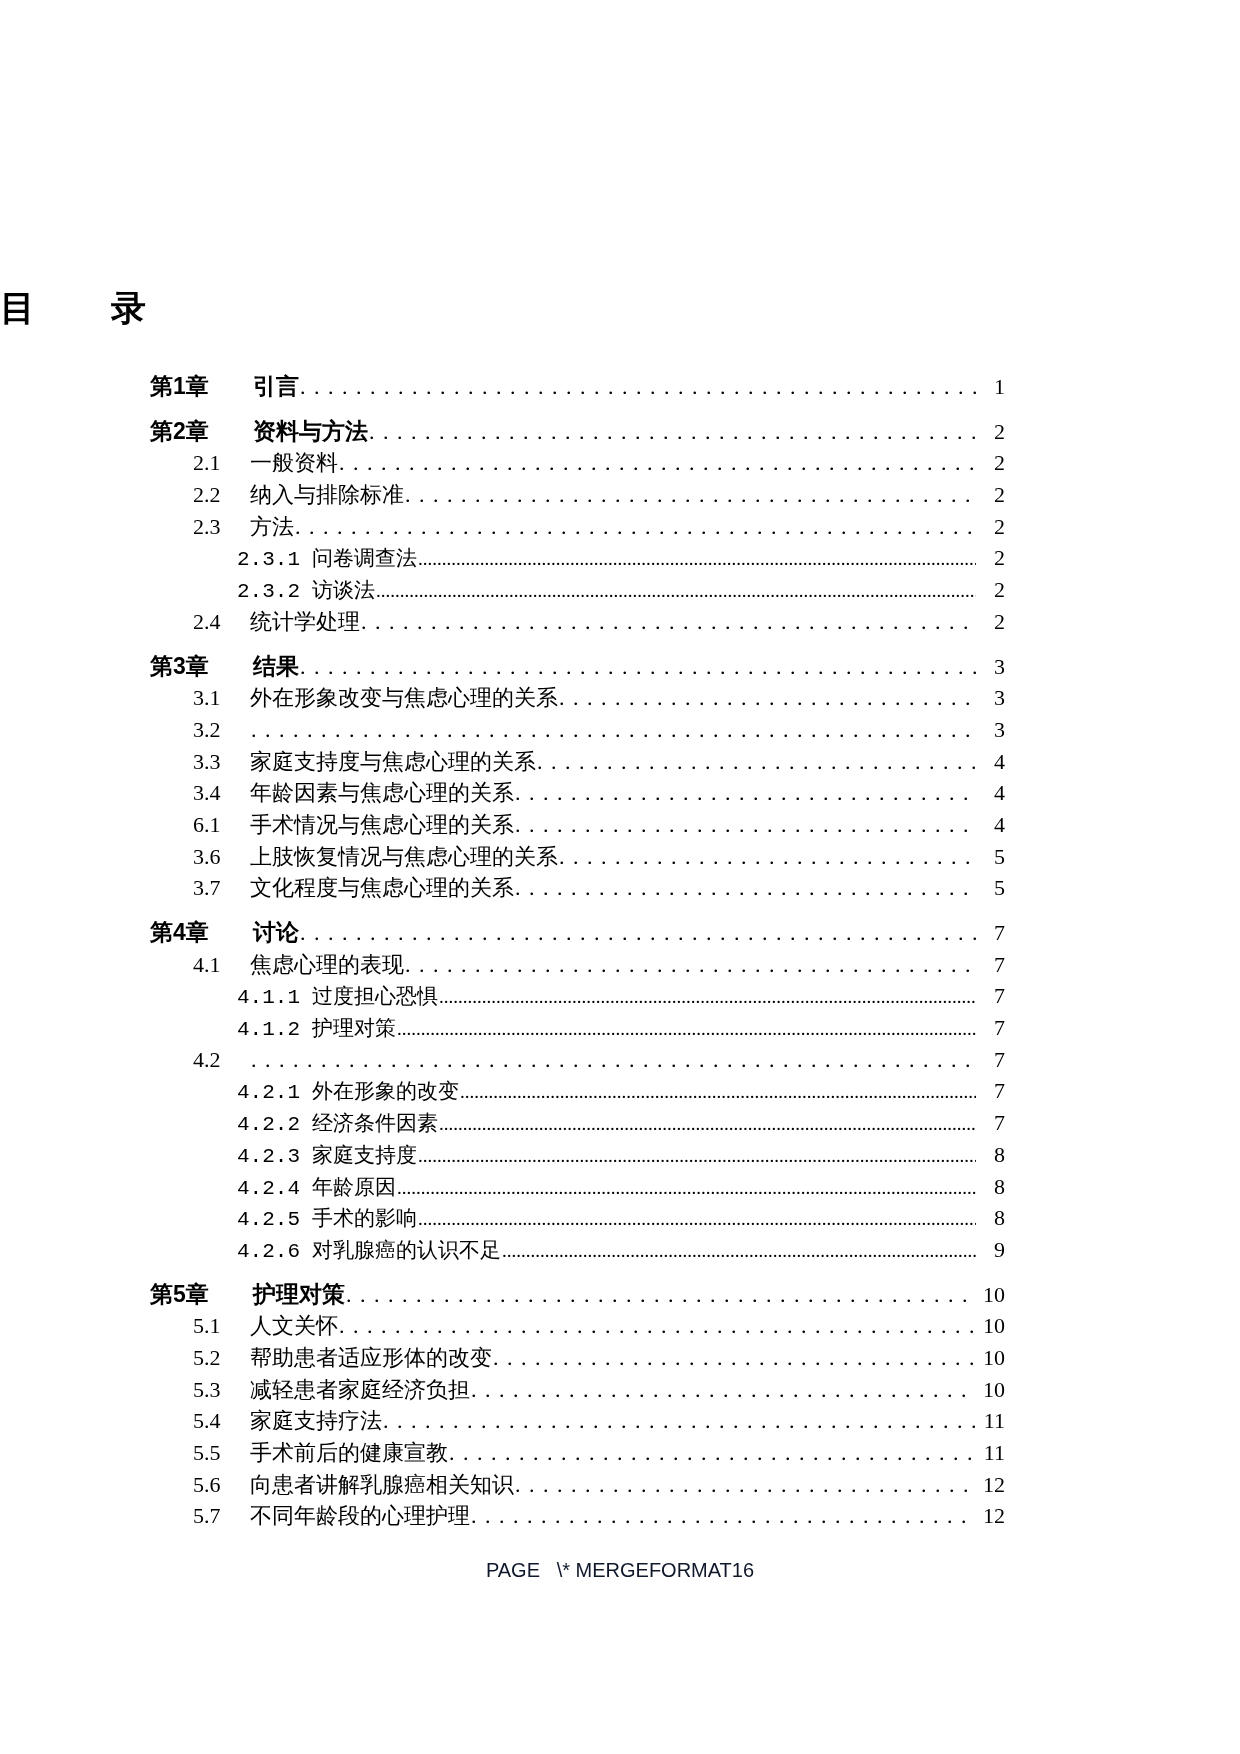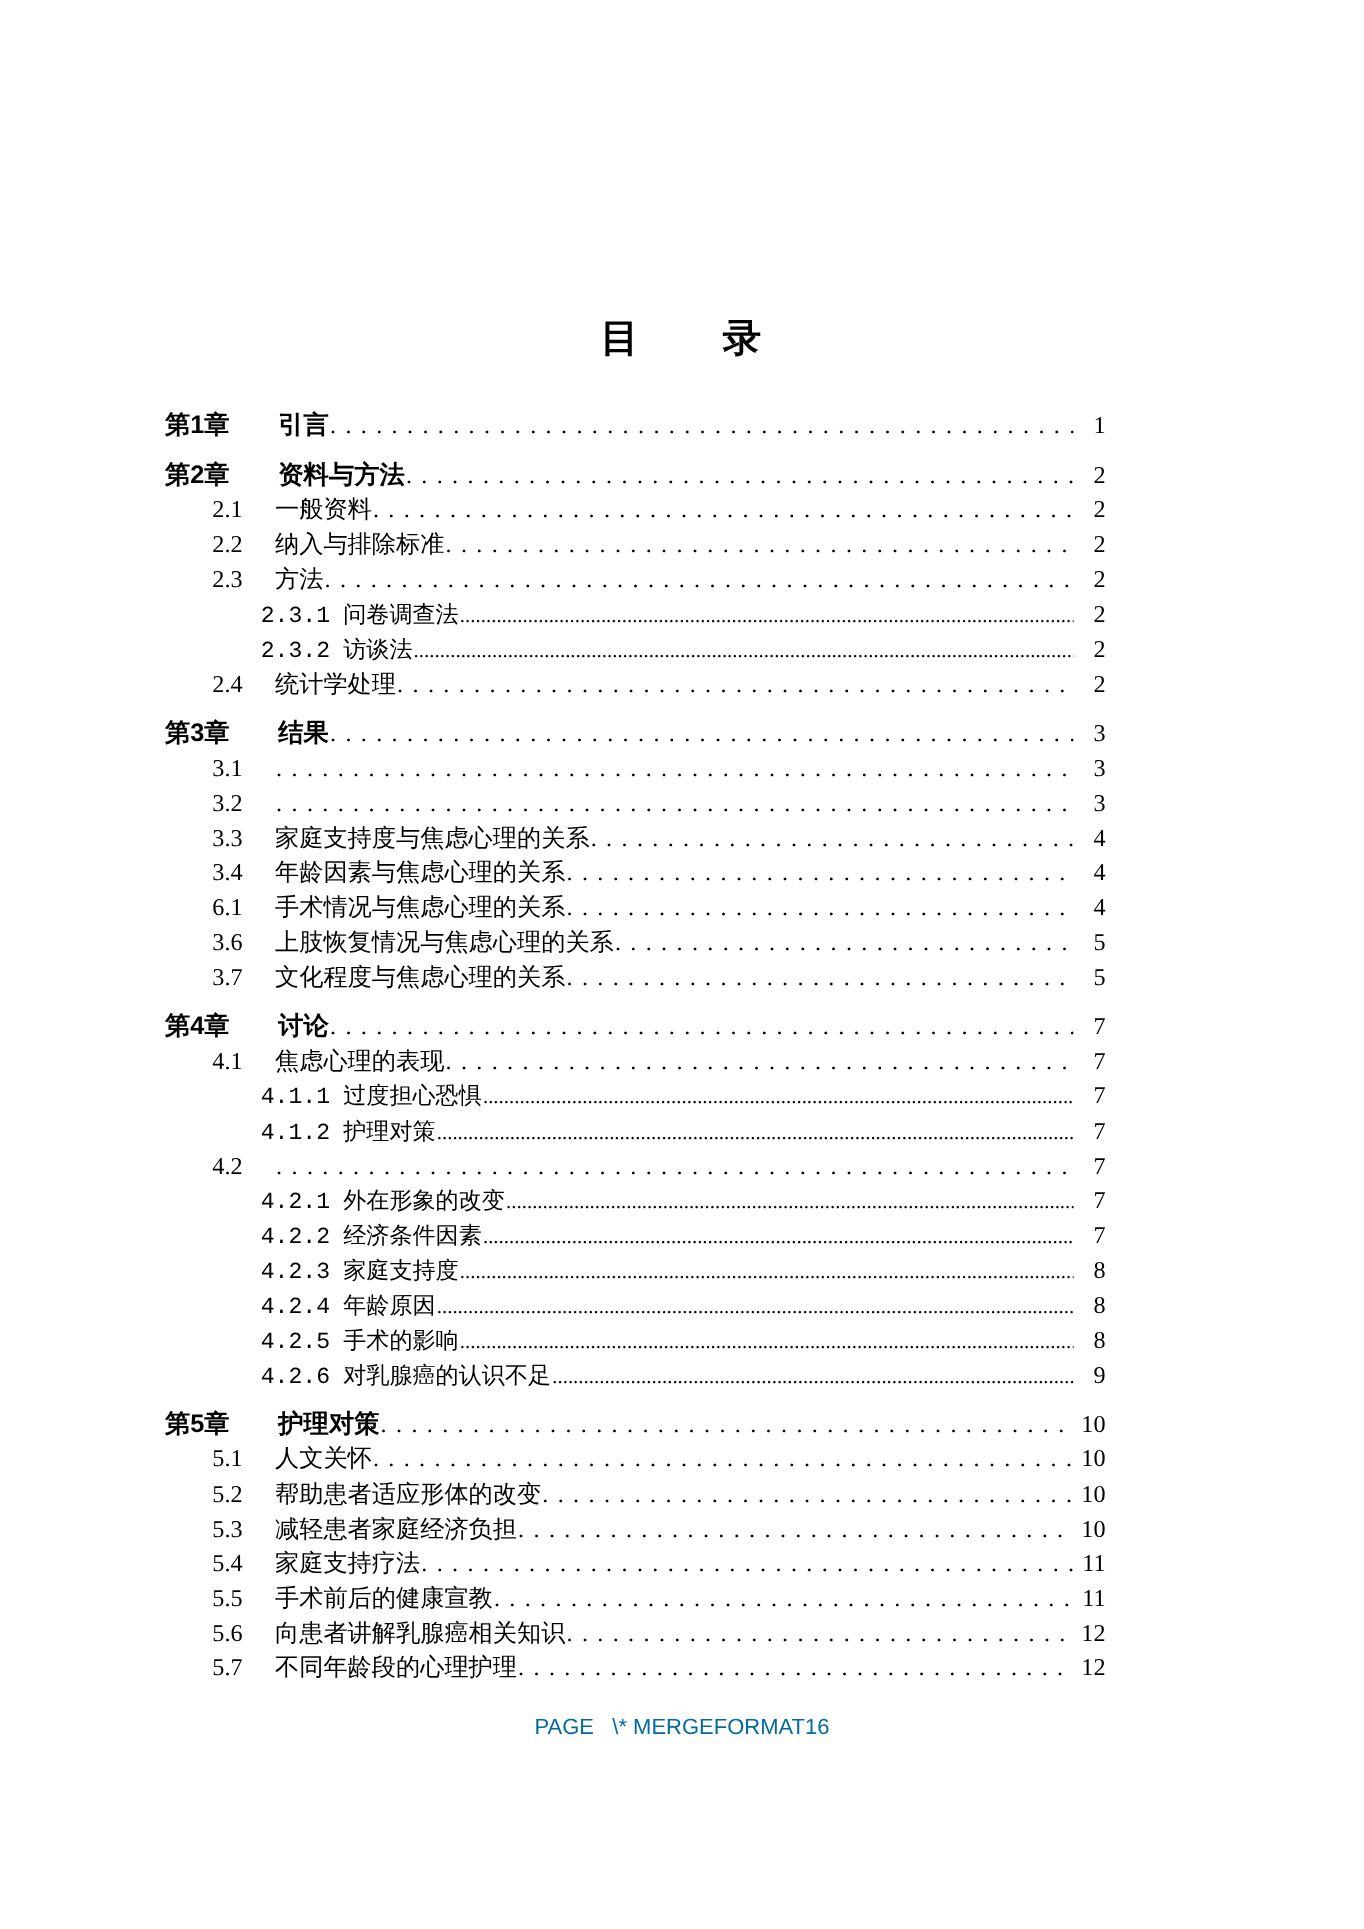--- a/index.html
+++ b/index.html
@@ -8,21 +8,20 @@
     width:1240px;height:1754px;
     margin:0 auto;
     background:#ffffff;
     color:#000;
     font-family:"Liberation Serif","DejaVu Serif",serif;
     overflow:hidden;
     box-sizing:border-box;
   }
   .doc-title{
     margin:285px 0 0 0;
-    text-align:center;
     font-family:"Liberation Sans","DejaVu Sans",sans-serif;
     font-weight:700;
     font-size:35px;
     line-height:45px;
     letter-spacing:2px;
     white-space:pre;
   }
   .toc{
     margin:41px 150px 0 150px;
     width:855px;
@@ -73,21 +72,21 @@
   .toc-row.lv2 .leader{letter-spacing:1.5px;}
   
   .toc-row.lv3{padding-left:87px;font-size:21px;}
   .toc-row.lv3 .num{width:75px;font-family:Liberation Mono, monospace;}
   .toc-row.lv3 .leader{font-size:19px;letter-spacing:0;}
   .footer{
     margin-top:27px;
     text-align:center;
     font-family:"Liberation Sans","DejaVu Sans",sans-serif;
     font-size:20px;
-    color:#0369a1;
+    color:#0f172a;
     white-space:pre;
   }
 </style>
 </head>
 <body>
 
 <div class="page">
   <h1 class="doc-title">目　　录</h1>
 
   <div class="toc">
@@ -140,20 +139,21 @@
     <span class="pg">2</span>
   </div>
       <div class="toc-row lv1">
     <span class="num">第3章</span>
     <span class="ttl">结果</span>
     <span class="leader">.&nbsp;.&nbsp;.&nbsp;.&nbsp;.&nbsp;.&nbsp;.&nbsp;.&nbsp;.&nbsp;.&nbsp;.&nbsp;.&nbsp;.&nbsp;.&nbsp;.&nbsp;.&nbsp;.&nbsp;.&nbsp;.&nbsp;.&nbsp;.&nbsp;.&nbsp;.&nbsp;.&nbsp;.&nbsp;.&nbsp;.&nbsp;.&nbsp;.&nbsp;.&nbsp;.&nbsp;.&nbsp;.&nbsp;.&nbsp;.&nbsp;.&nbsp;.&nbsp;.&nbsp;.&nbsp;.&nbsp;.&nbsp;.&nbsp;.&nbsp;.&nbsp;.&nbsp;.&nbsp;.&nbsp;.&nbsp;.&nbsp;.&nbsp;.&nbsp;.&nbsp;.&nbsp;.&nbsp;.&nbsp;.&nbsp;.&nbsp;.&nbsp;.&nbsp;.&nbsp;.&nbsp;.&nbsp;.&nbsp;.&nbsp;.&nbsp;.&nbsp;.&nbsp;.&nbsp;.&nbsp;.&nbsp;.&nbsp;.&nbsp;.&nbsp;.&nbsp;.&nbsp;.&nbsp;.&nbsp;.&nbsp;.&nbsp;.&nbsp;.&nbsp;.&nbsp;.&nbsp;.&nbsp;.&nbsp;.&nbsp;.&nbsp;.&nbsp;.&nbsp;.&nbsp;.&nbsp;.&nbsp;.&nbsp;.&nbsp;.&nbsp;.&nbsp;.&nbsp;.&nbsp;.&nbsp;.&nbsp;.&nbsp;.&nbsp;.&nbsp;.&nbsp;.&nbsp;.&nbsp;.&nbsp;.&nbsp;.&nbsp;.&nbsp;.&nbsp;.&nbsp;.&nbsp;.&nbsp;.&nbsp;.&nbsp;.&nbsp;.&nbsp;.&nbsp;.&nbsp;.&nbsp;.&nbsp;.&nbsp;.&nbsp;.&nbsp;.&nbsp;.&nbsp;.&nbsp;.&nbsp;.&nbsp;.&nbsp;.&nbsp;.&nbsp;.&nbsp;.&nbsp;.&nbsp;.&nbsp;.&nbsp;.&nbsp;.&nbsp;.&nbsp;.&nbsp;.&nbsp;.&nbsp;.&nbsp;.&nbsp;.&nbsp;.&nbsp;.&nbsp;.&nbsp;.&nbsp;.&nbsp;.&nbsp;.&nbsp;.&nbsp;.&nbsp;.&nbsp;.&nbsp;.&nbsp;.&nbsp;.&nbsp;.&nbsp;.&nbsp;.&nbsp;.&nbsp;.&nbsp;.&nbsp;.&nbsp;.&nbsp;.&nbsp;.&nbsp;.&nbsp;.&nbsp;.&nbsp;.&nbsp;.&nbsp;.&nbsp;.&nbsp;.&nbsp;.&nbsp;.&nbsp;.&nbsp;.&nbsp;.&nbsp;.&nbsp;.&nbsp;.&nbsp;.&nbsp;.&nbsp;.&nbsp;.&nbsp;.&nbsp;.&nbsp;.&nbsp;.&nbsp;.&nbsp;.&nbsp;.&nbsp;.&nbsp;.&nbsp;</span>
     <span class="pg">3</span>
   </div>
       <div class="toc-row lv2">
     <span class="num">3.1</span>
+    <span class="ttl">外在形象改变与焦虑心理的关系</span>
     <span class="leader">.&nbsp;.&nbsp;.&nbsp;.&nbsp;.&nbsp;.&nbsp;.&nbsp;.&nbsp;.&nbsp;.&nbsp;.&nbsp;.&nbsp;.&nbsp;.&nbsp;.&nbsp;.&nbsp;.&nbsp;.&nbsp;.&nbsp;.&nbsp;.&nbsp;.&nbsp;.&nbsp;.&nbsp;.&nbsp;.&nbsp;.&nbsp;.&nbsp;.&nbsp;.&nbsp;.&nbsp;.&nbsp;.&nbsp;.&nbsp;.&nbsp;.&nbsp;.&nbsp;.&nbsp;.&nbsp;.&nbsp;.&nbsp;.&nbsp;.&nbsp;.&nbsp;.&nbsp;.&nbsp;.&nbsp;.&nbsp;.&nbsp;.&nbsp;.&nbsp;.&nbsp;.&nbsp;.&nbsp;.&nbsp;.&nbsp;.&nbsp;.&nbsp;.&nbsp;.&nbsp;.&nbsp;.&nbsp;.&nbsp;.&nbsp;.&nbsp;.&nbsp;.&nbsp;.&nbsp;.&nbsp;.&nbsp;.&nbsp;.&nbsp;.&nbsp;.&nbsp;.&nbsp;.&nbsp;.&nbsp;.&nbsp;.&nbsp;.&nbsp;.&nbsp;.&nbsp;.&nbsp;.&nbsp;.&nbsp;.&nbsp;.&nbsp;.&nbsp;.&nbsp;.&nbsp;.&nbsp;.&nbsp;.&nbsp;.&nbsp;.&nbsp;.&nbsp;.&nbsp;.&nbsp;.&nbsp;.&nbsp;.&nbsp;.&nbsp;.&nbsp;.&nbsp;.&nbsp;.&nbsp;.&nbsp;.&nbsp;.&nbsp;.&nbsp;.&nbsp;.&nbsp;.&nbsp;.&nbsp;.&nbsp;.&nbsp;.&nbsp;.&nbsp;.&nbsp;.&nbsp;.&nbsp;.&nbsp;.&nbsp;.&nbsp;.&nbsp;.&nbsp;.&nbsp;.&nbsp;.&nbsp;.&nbsp;.&nbsp;.&nbsp;.&nbsp;.&nbsp;.&nbsp;.&nbsp;.&nbsp;.&nbsp;.&nbsp;.&nbsp;.&nbsp;.&nbsp;.&nbsp;.&nbsp;.&nbsp;.&nbsp;.&nbsp;.&nbsp;.&nbsp;.&nbsp;.&nbsp;.&nbsp;.&nbsp;.&nbsp;.&nbsp;.&nbsp;.&nbsp;.&nbsp;.&nbsp;.&nbsp;.&nbsp;.&nbsp;.&nbsp;.&nbsp;.&nbsp;.&nbsp;.&nbsp;.&nbsp;.&nbsp;.&nbsp;.&nbsp;.&nbsp;.&nbsp;.&nbsp;.&nbsp;.&nbsp;.&nbsp;.&nbsp;.&nbsp;.&nbsp;.&nbsp;.&nbsp;.&nbsp;.&nbsp;.&nbsp;.&nbsp;.&nbsp;.&nbsp;.&nbsp;.&nbsp;.&nbsp;.&nbsp;.&nbsp;.&nbsp;.&nbsp;.&nbsp;.&nbsp;.&nbsp;.&nbsp;.&nbsp;</span>
     <span class="pg">3</span>
   </div>
       <div class="toc-row lv2">
     <span class="num">3.2</span>
     <span class="leader">.&nbsp;.&nbsp;.&nbsp;.&nbsp;.&nbsp;.&nbsp;.&nbsp;.&nbsp;.&nbsp;.&nbsp;.&nbsp;.&nbsp;.&nbsp;.&nbsp;.&nbsp;.&nbsp;.&nbsp;.&nbsp;.&nbsp;.&nbsp;.&nbsp;.&nbsp;.&nbsp;.&nbsp;.&nbsp;.&nbsp;.&nbsp;.&nbsp;.&nbsp;.&nbsp;.&nbsp;.&nbsp;.&nbsp;.&nbsp;.&nbsp;.&nbsp;.&nbsp;.&nbsp;.&nbsp;.&nbsp;.&nbsp;.&nbsp;.&nbsp;.&nbsp;.&nbsp;.&nbsp;.&nbsp;.&nbsp;.&nbsp;.&nbsp;.&nbsp;.&nbsp;.&nbsp;.&nbsp;.&nbsp;.&nbsp;.&nbsp;.&nbsp;.&nbsp;.&nbsp;.&nbsp;.&nbsp;.&nbsp;.&nbsp;.&nbsp;.&nbsp;.&nbsp;.&nbsp;.&nbsp;.&nbsp;.&nbsp;.&nbsp;.&nbsp;.&nbsp;.&nbsp;.&nbsp;.&nbsp;.&nbsp;.&nbsp;.&nbsp;.&nbsp;.&nbsp;.&nbsp;.&nbsp;.&nbsp;.&nbsp;.&nbsp;.&nbsp;.&nbsp;.&nbsp;.&nbsp;.&nbsp;.&nbsp;.&nbsp;.&nbsp;.&nbsp;.&nbsp;.&nbsp;.&nbsp;.&nbsp;.&nbsp;.&nbsp;.&nbsp;.&nbsp;.&nbsp;.&nbsp;.&nbsp;.&nbsp;.&nbsp;.&nbsp;.&nbsp;.&nbsp;.&nbsp;.&nbsp;.&nbsp;.&nbsp;.&nbsp;.&nbsp;.&nbsp;.&nbsp;.&nbsp;.&nbsp;.&nbsp;.&nbsp;.&nbsp;.&nbsp;.&nbsp;.&nbsp;.&nbsp;.&nbsp;.&nbsp;.&nbsp;.&nbsp;.&nbsp;.&nbsp;.&nbsp;.&nbsp;.&nbsp;.&nbsp;.&nbsp;.&nbsp;.&nbsp;.&nbsp;.&nbsp;.&nbsp;.&nbsp;.&nbsp;.&nbsp;.&nbsp;.&nbsp;.&nbsp;.&nbsp;.&nbsp;.&nbsp;.&nbsp;.&nbsp;.&nbsp;.&nbsp;.&nbsp;.&nbsp;.&nbsp;.&nbsp;.&nbsp;.&nbsp;.&nbsp;.&nbsp;.&nbsp;.&nbsp;.&nbsp;.&nbsp;.&nbsp;.&nbsp;.&nbsp;.&nbsp;.&nbsp;.&nbsp;.&nbsp;.&nbsp;.&nbsp;.&nbsp;.&nbsp;.&nbsp;.&nbsp;.&nbsp;.&nbsp;.&nbsp;.&nbsp;.&nbsp;.&nbsp;.&nbsp;.&nbsp;.&nbsp;.&nbsp;.&nbsp;.&nbsp;.&nbsp;.&nbsp;.&nbsp;.&nbsp;.&nbsp;</span>
     <span class="pg">3</span>
   </div>
       <div class="toc-row lv2">
     <span class="num">3.3</span>

